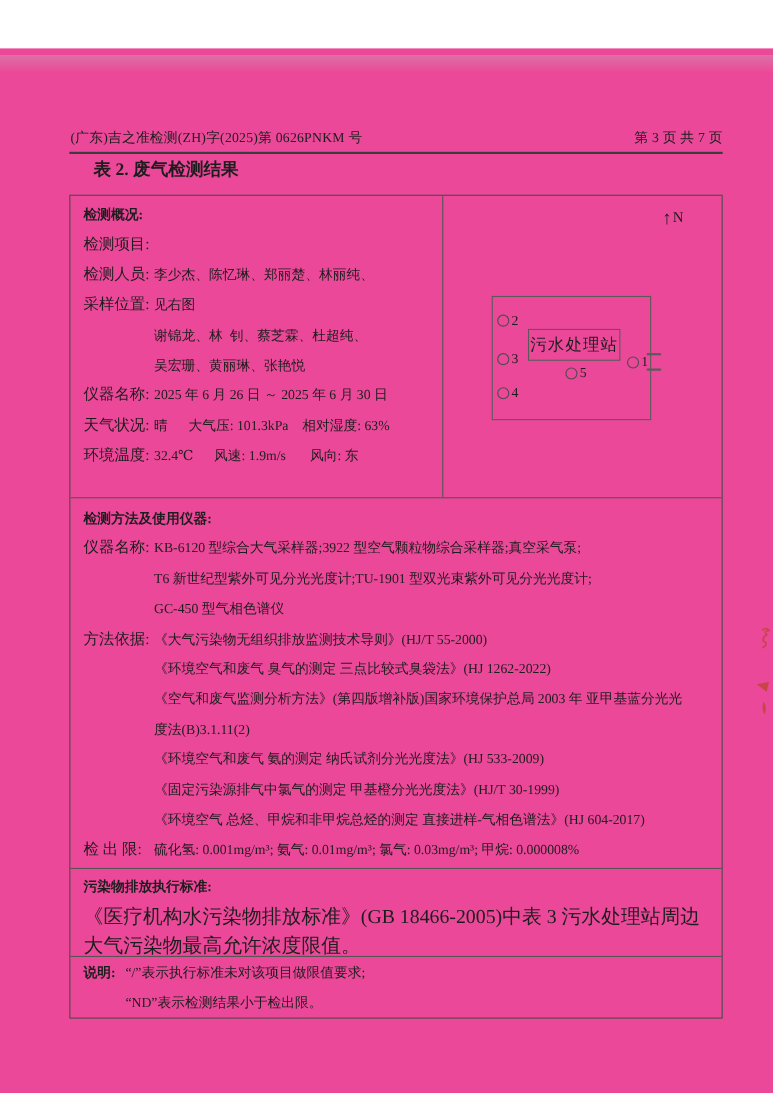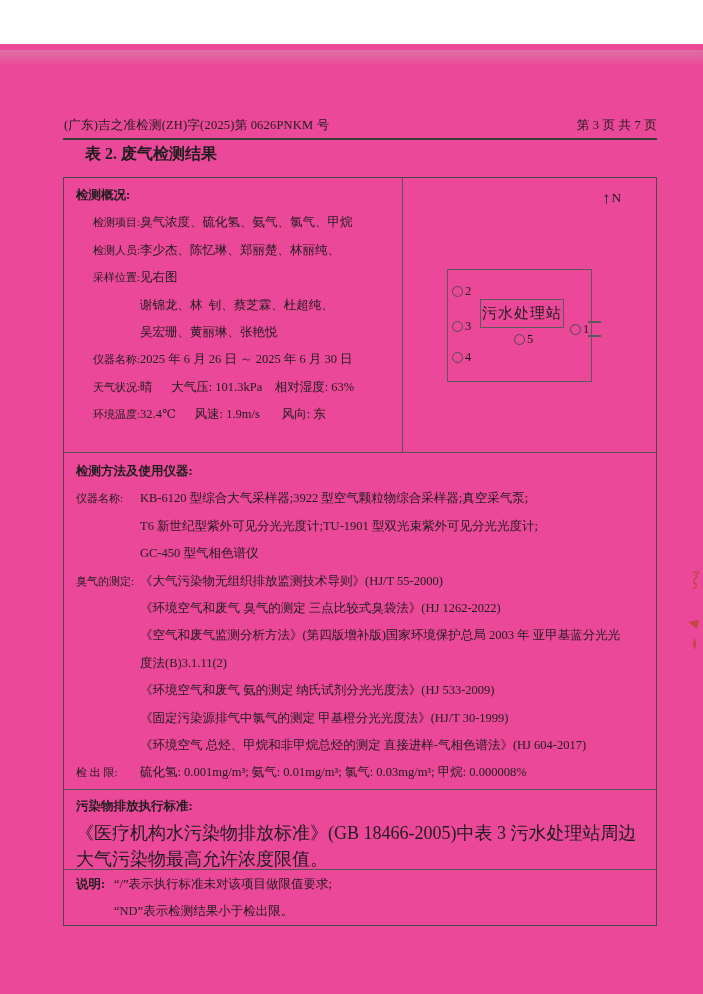--- a/index.html
+++ b/index.html
@@ -18,33 +18,33 @@
 
   .hdr{position:absolute;top:73px;left:64px;width:593px;display:flex;
     justify-content:space-between;font-size:12.5px;letter-spacing:.2px;}
   .hdr-rule{position:absolute;top:94px;left:63px;width:594px;height:2px;background:#3c3c3c;}
   .doc-title{position:absolute;top:100px;left:85px;font-size:16px;font-weight:bold;}
 
   .tbl{position:absolute;left:63px;top:133px;width:594px;height:749px;
     border:1.4px solid #4a4a4a;box-sizing:border-box;}
   .row{box-sizing:border-box;border-bottom:1.2px solid #555;}
   .row:last-child{border-bottom:none;}
-  .row1{height:275px;display:flex;text-align:right;}
+  .row1{height:275px;display:flex;}
   .row2{height:337px;padding:5px 10px 0 12px;overflow:hidden;}
   .row3{height:80px;padding:3px 12px 0 12px;overflow:hidden;}
   .row4{height:55px;padding:1px 10px 0 12px;overflow:hidden;display:flex;}
 
   .cell-overview{width:339px;box-sizing:border-box;border-right:1.2px solid #555;
     padding:4px 6px 0 12px;overflow:hidden;}
   .cell-diagram{flex:1;position:relative;}
 
   .ln{height:27.4px;line-height:27.4px;display:flex;white-space:pre;}
   .ln3{height:26.6px;line-height:26.6px;}
   .bold{font-weight:bold;}
-  .lbl{flex:0 0 64px;font-size:11px;}
+  .lbl{flex:0 0 64px;font-size:14px;}
   .val{font-size:12.5px;white-space:pre;}
   .fs{font-size:12.5px;}
   .wrapbody{margin:0;font-size:18px;line-height:26.6px;white-space:normal;}
   .notes-lbl{flex:0 0 38px;font-size:12.5px;font-weight:bold;line-height:27.4px;}
 
   
   .north{position:absolute;left:199px;top:12px;display:flex;align-items:flex-start;font-size:13.5px;}
   .north .arr{font-size:17px;line-height:17px;margin-right:1px;}
   .site-rect{position:absolute;left:44px;top:91px;width:145px;height:113px;
     border:1.2px solid #5a5a5a;box-sizing:border-box;}
@@ -71,21 +71,20 @@
   <div class="hdr-rule"></div>
   <div class="doc-title">表 2. 废气检测结果</div>
 
   <div class="tbl">
 
     <div class="row row1">
       <div class="cell-overview">
         <div class="ln bold fs">检测概况:</div>
         <div class="ln">
           <span class="lbl">检测项目:</span>
-          <span class="val">臭气浓度、硫化氢、氨气、氯气、甲烷</span>
         </div>
         <div class="ln">
           <span class="lbl">检测人员:</span>
           <span class="val">李少杰、陈忆琳、郑丽楚、林丽纯、</span>
         </div>
         <div class="ln">
           <span class="lbl">采样位置:</span>
           <span class="val">见右图</span>
         </div>
         <div class="ln">
@@ -152,21 +151,21 @@
       </div>
       <div class="ln">
         <span class="lbl"></span>
         <span class="val">T6 新世纪型紫外可见分光光度计;TU-1901 型双光束紫外可见分光光度计;</span>
       </div>
       <div class="ln">
         <span class="lbl"></span>
         <span class="val">GC-450 型气相色谱仪</span>
       </div>
       <div class="ln">
-        <span class="lbl">臭气的测定:</span>
+        <span class="lbl">方法依据:</span>
         <span class="val">《大气污染物无组织排放监测技术导则》(HJ/T 55-2000)</span>
       </div>
       <div class="ln">
         <span class="lbl"></span>
         <span class="val">《环境空气和废气 臭气的测定 三点比较式臭袋法》(HJ 1262-2022)</span>
       </div>
       <div class="ln">
         <span class="lbl"></span>
         <span class="val">《空气和废气监测分析方法》(第四版增补版)国家环境保护总局 2003 年 亚甲基蓝分光光</span>
       </div>

